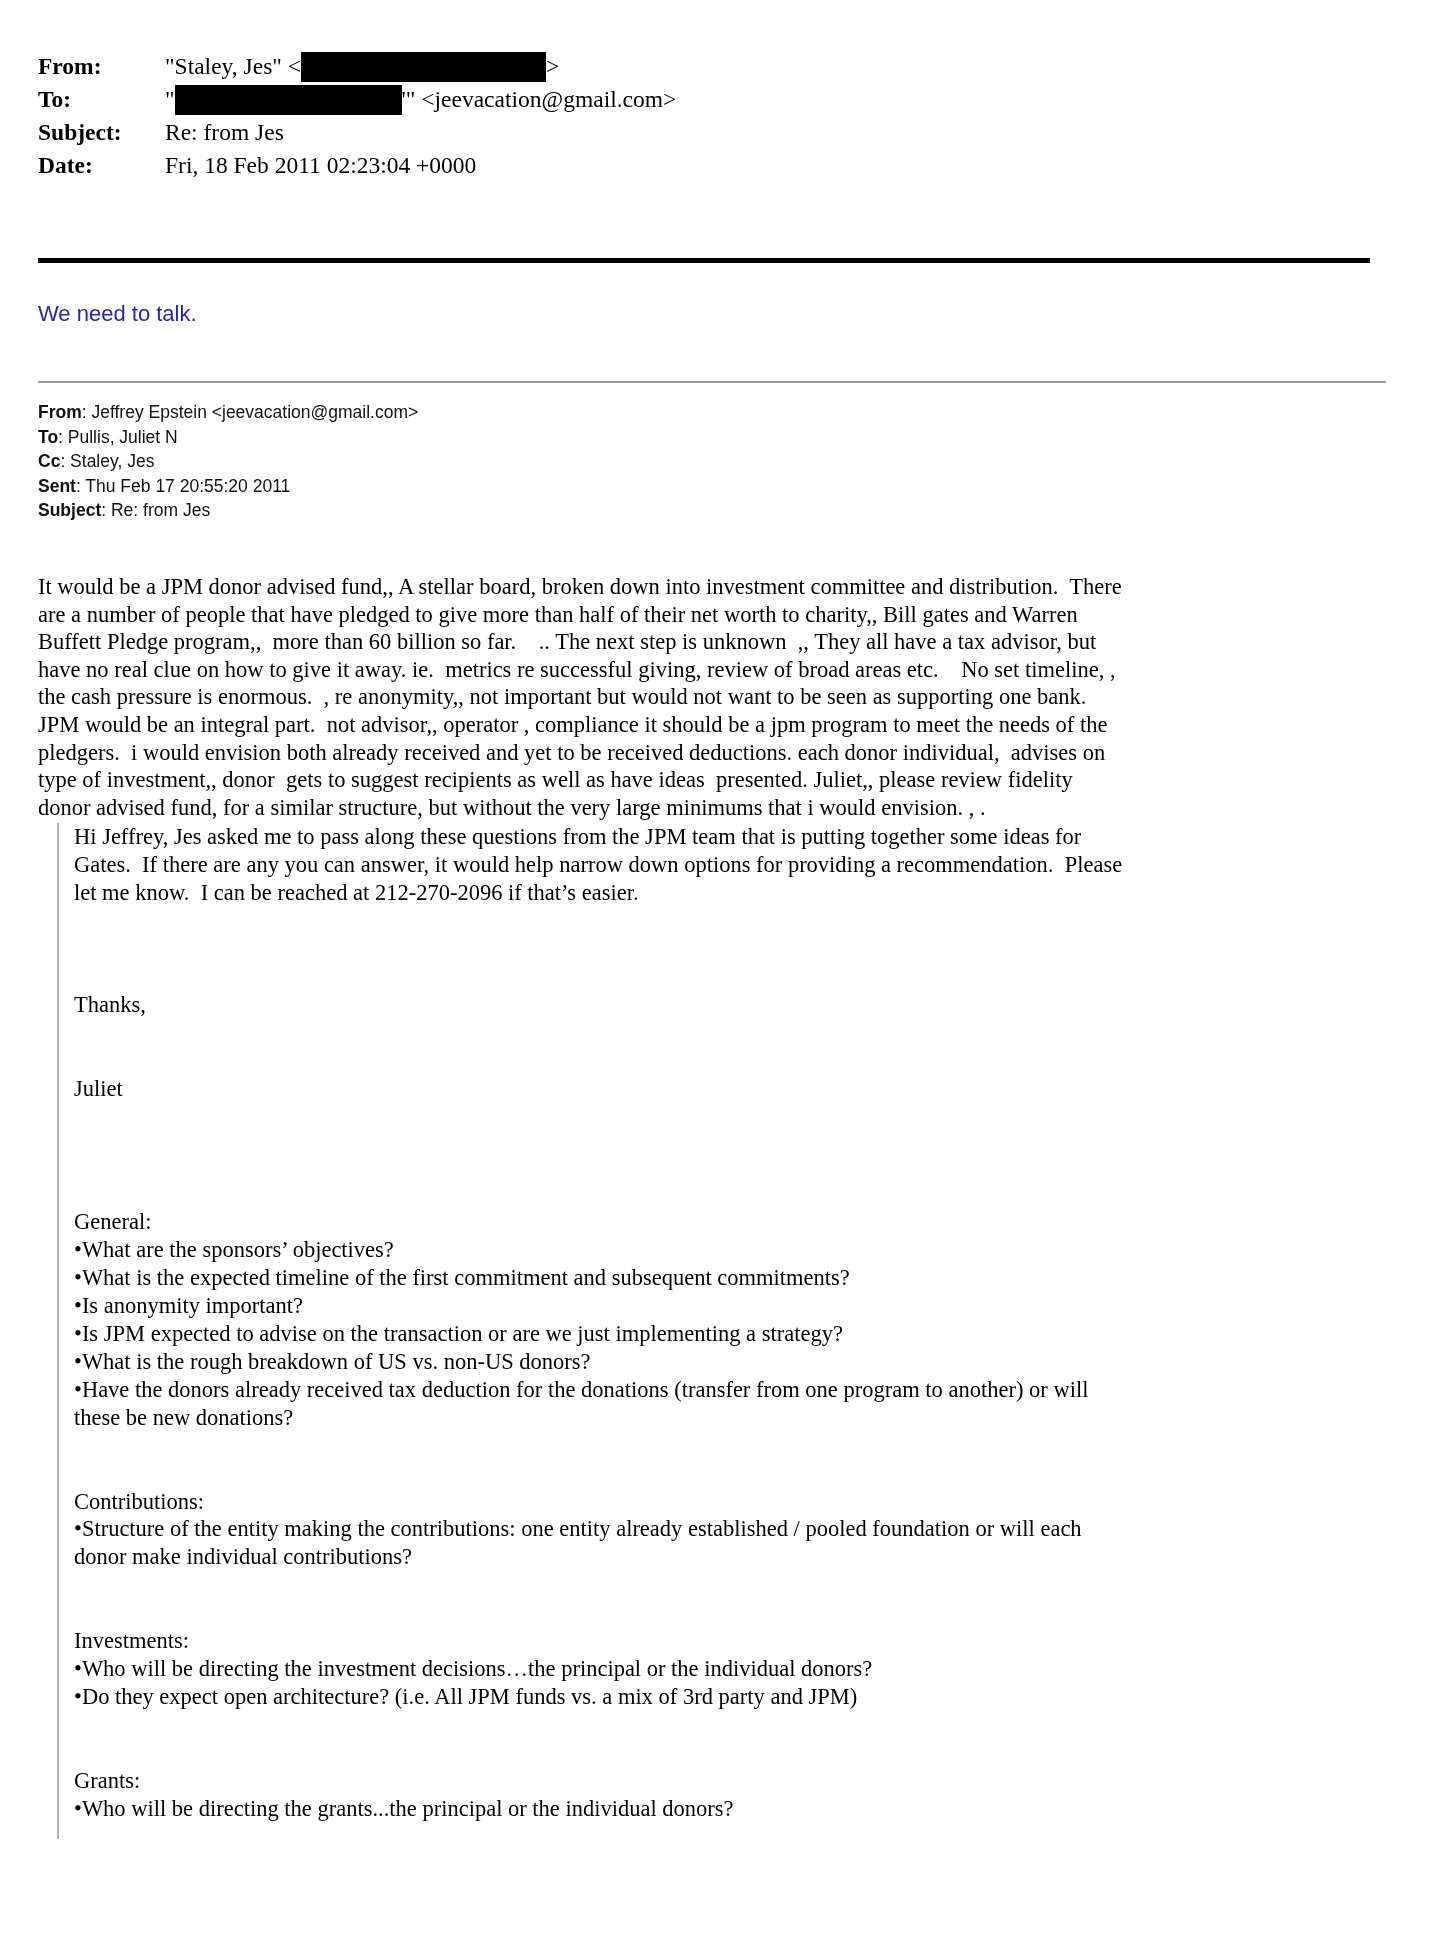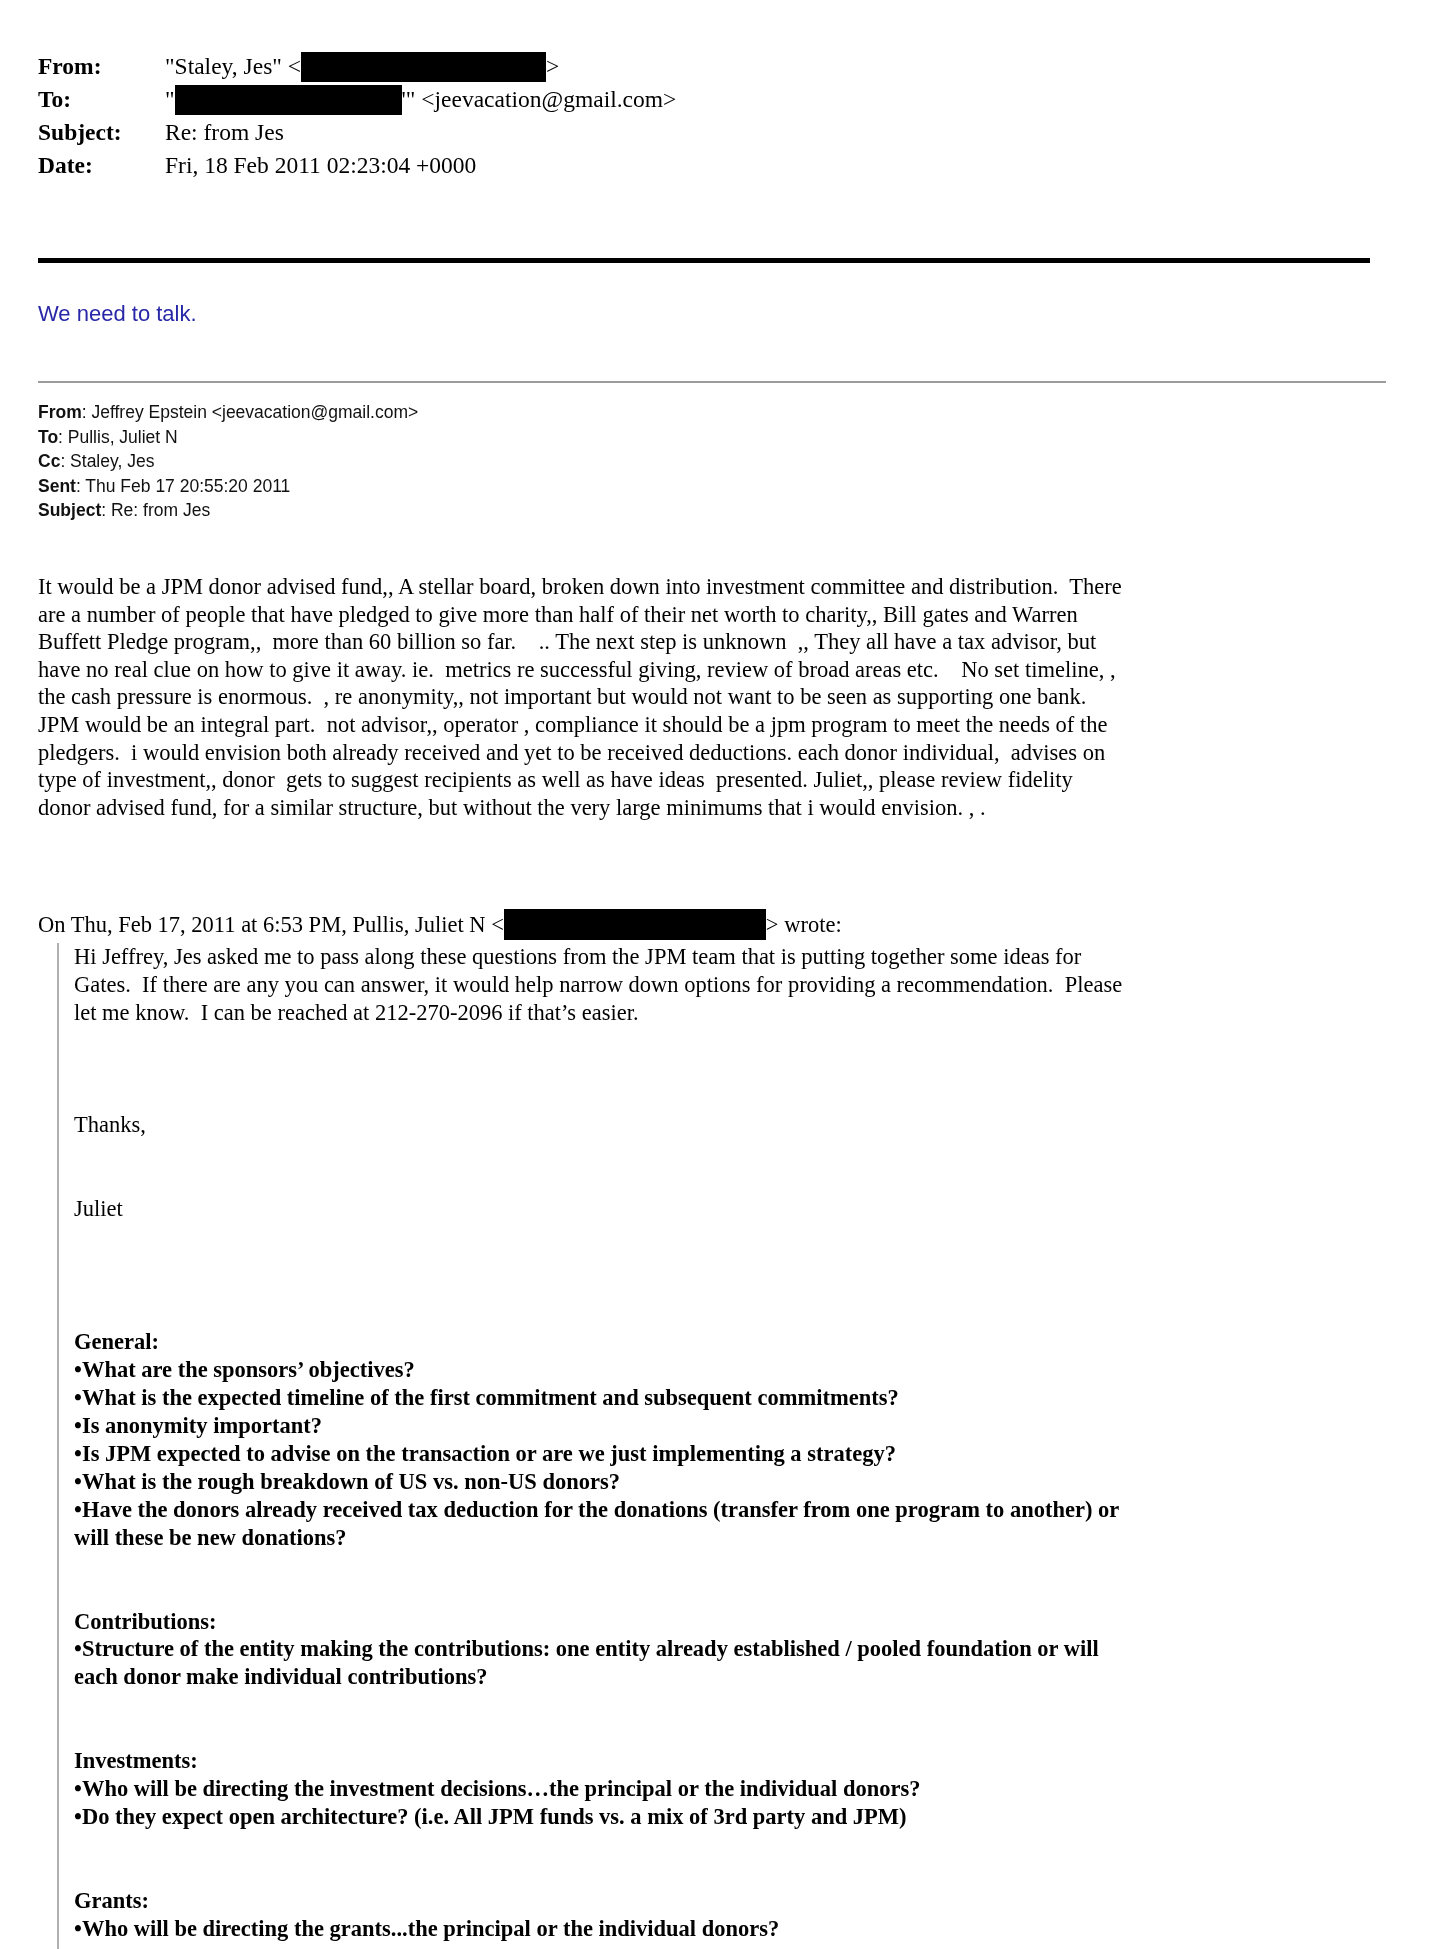--- a/index.html
+++ b/index.html
@@ -86,21 +86,21 @@
     margin-top: 2px;
     border-left: 2px solid #b0b0b0;
     padding-left: 15px;
     padding-bottom: 16px;
     width: 1072px;
     font-size: 22.5px;
     line-height: 27.9px;
   }
   .quote .para { white-space: pre-wrap; }
   .signoff { margin-top: 28px; white-space: pre-wrap; }
-  .section { margin-top: 56px; font-weight: bold; }
+  .section { margin-top: 56px; }
   .section.first { margin-top: 50px; }
   .section-heading { white-space: pre-wrap; }
   .bullet { white-space: pre-wrap; }
 </style>
 </head>
 <body>
 
 <div class="page">
 
   <div class="header-table">
@@ -126,21 +126,20 @@
   <div class="qh-block">
     <div class="qh-row"><span class="b">From</span><span>: Jeffrey Epstein &lt;jeevacation@gmail.com&gt;</span></div>
     <div class="qh-row"><span class="b">To</span><span>: Pullis, Juliet N</span></div>
     <div class="qh-row"><span class="b">Cc</span><span>: Staley, Jes</span></div>
     <div class="qh-row"><span class="b">Sent</span><span>: Thu Feb 17 20:55:20 2011</span></div>
     <div class="qh-row"><span class="b">Subject</span><span>: Re: from Jes</span></div>
   </div>
 
   <div class="body-para">It would be a JPM donor advised fund,, A stellar board, broken down into investment committee and distribution.  There are a number of people that have pledged to give more than half of their net worth to charity,, Bill gates and Warren Buffett Pledge program,,  more than 60 billion so far.    .. The next step is unknown  ,, They all have a tax advisor, but have no real clue on how to give it away. ie.  metrics re successful giving, review of broad areas etc.    No set timeline, , the cash pressure is enormous.  , re anonymity,, not important but would not want to be seen as supporting one bank.  JPM would be an integral part.  not advisor,, operator , compliance it should be a jpm program to meet the needs of the pledgers.  i would envision both already received and yet to be received deductions. each donor individual,  advises on type of investment,, donor  gets to suggest recipients as well as have ideas  presented. Juliet,, please review fidelity donor advised fund, for a similar structure, but without the very large minimums that i would envision. , .</div>
 
-  <div class="attribution"><span>On Thu, Feb 17, 2011 at 6:53 PM, Pullis, Juliet N &lt;</span><span class="redaction red-attr"></span><span>&gt; wrote:</span></div>
 
   <div class="quote">
     <div class="para">Hi Jeffrey, Jes asked me to pass along these questions from the JPM team that is putting together some ideas for Gates.  If there are any you can answer, it would help narrow down options for providing a recommendation.  Please let me know.  I can be reached at 212-270-2096 if that’s easier.</div>
     <div class="signoff">
       <div>Thanks,</div>
       <div>Juliet</div>
     </div>
     <div id="sections">
   <div class="section first">
     <div class="section-heading">General:</div>

